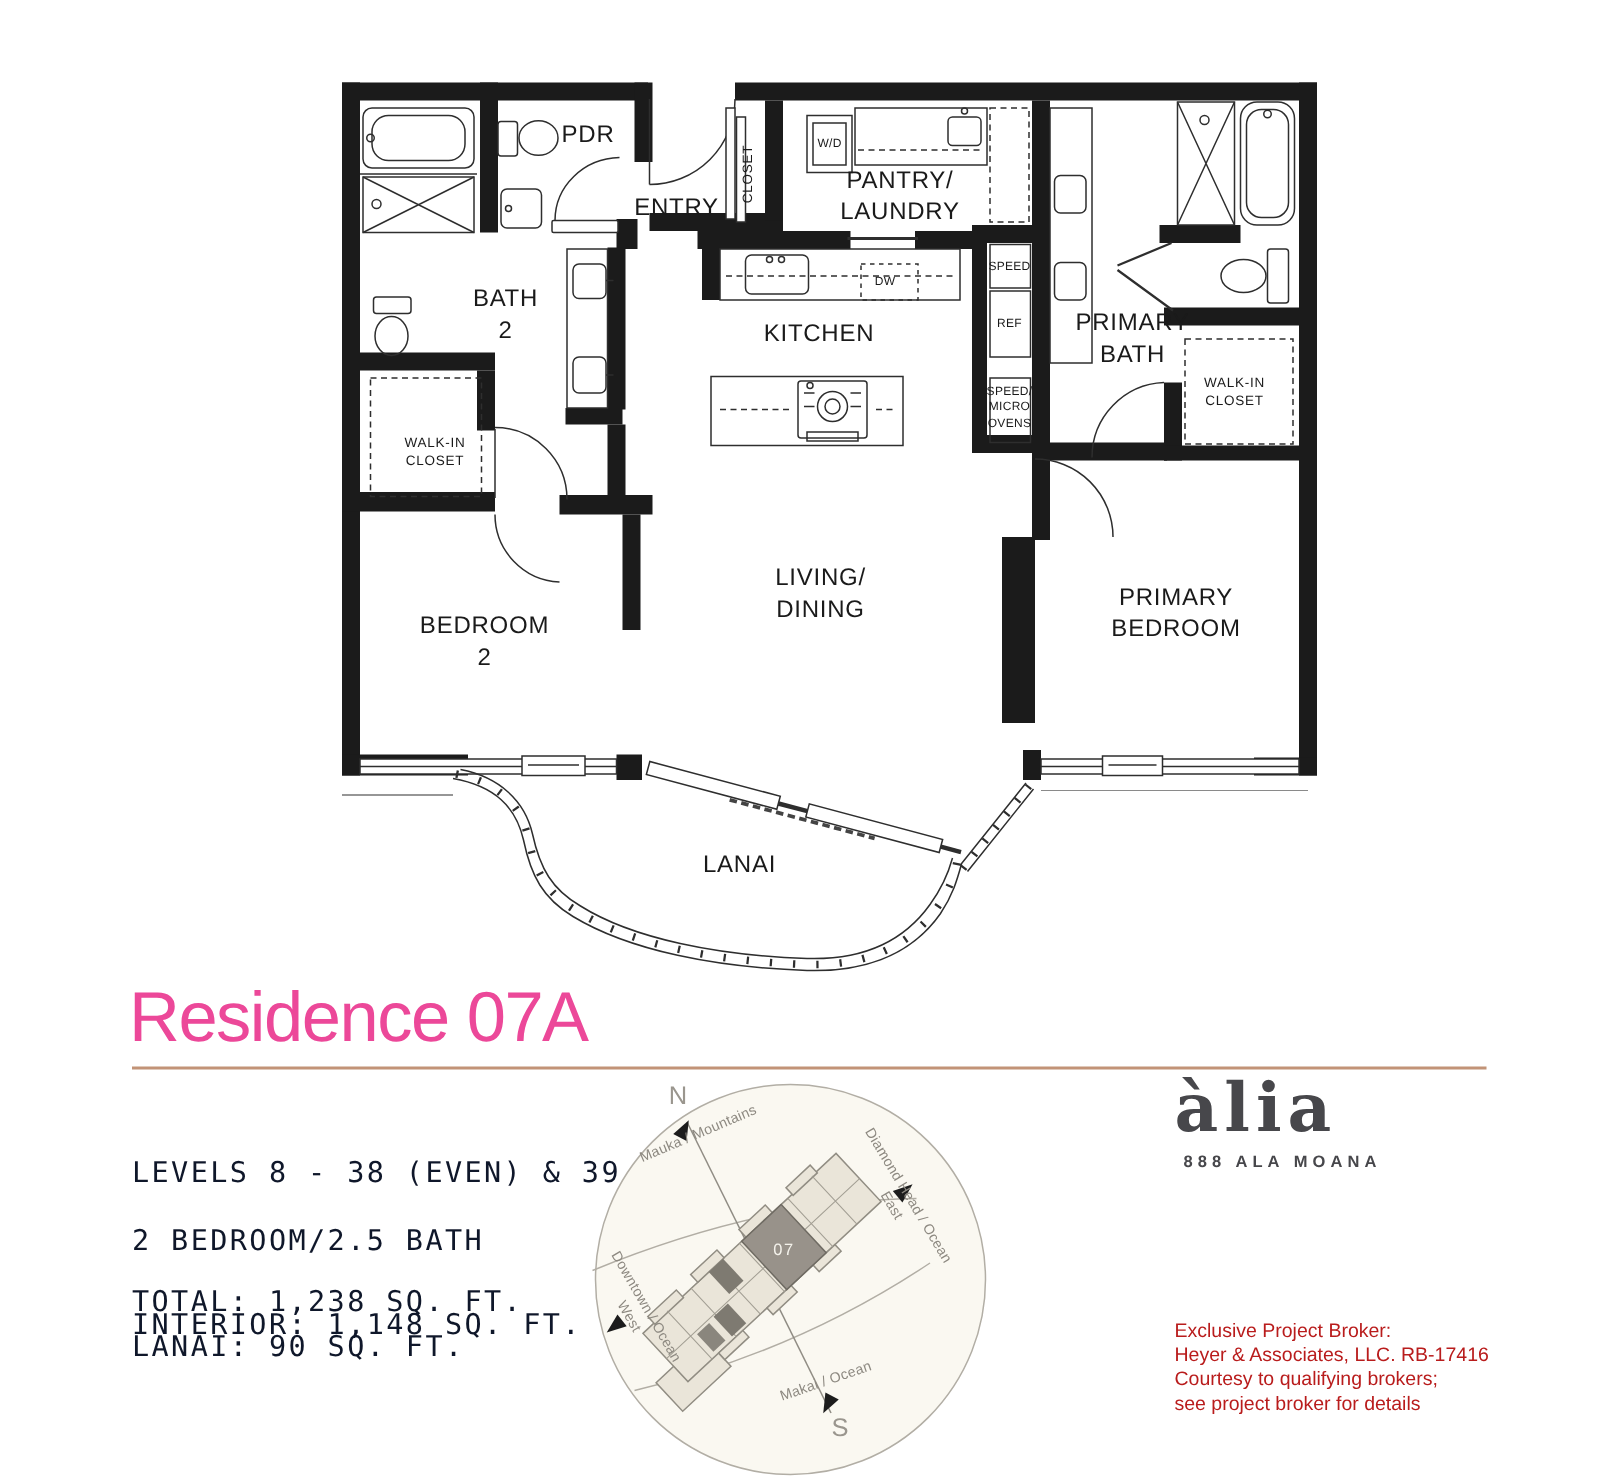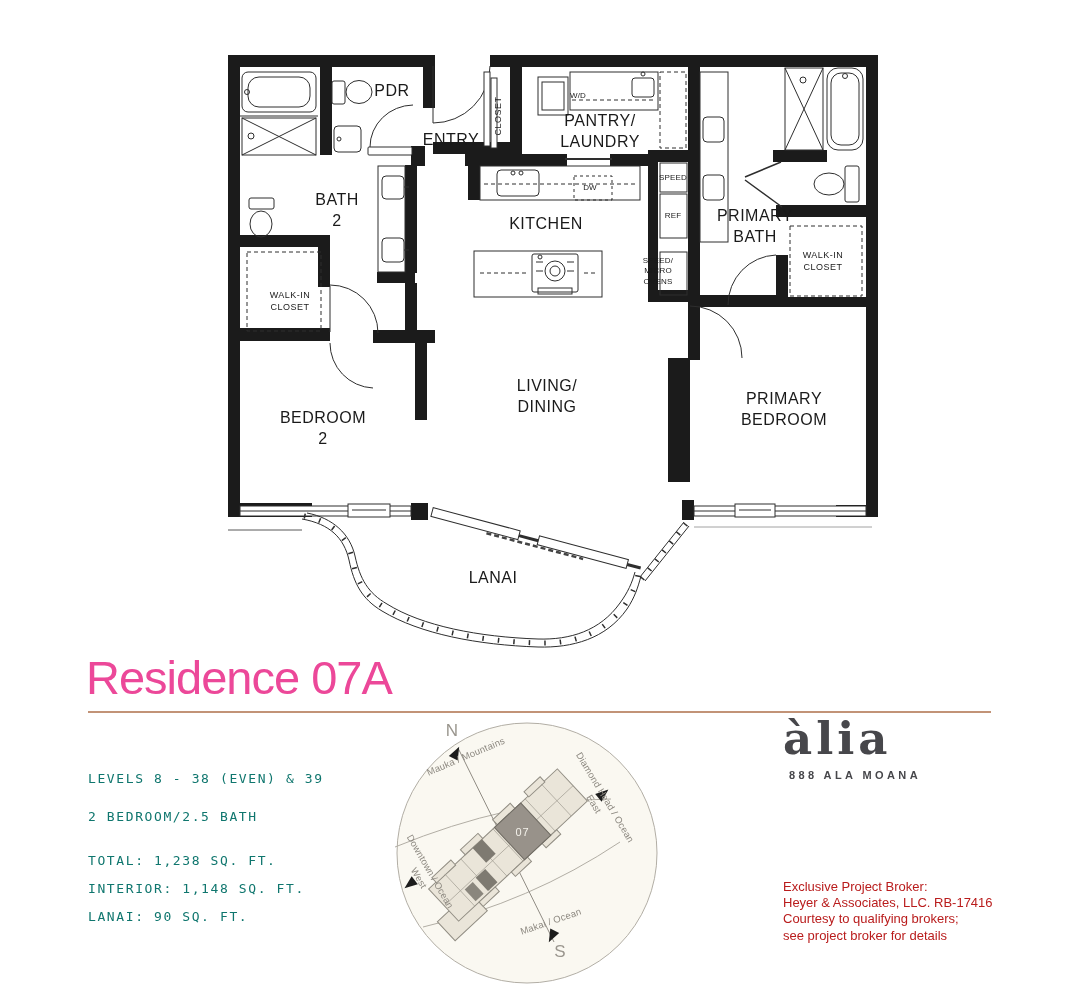--- a/index.html
+++ b/index.html
@@ -10,23 +10,23 @@
   .rl{position:absolute;transform:translate(-50%,-50%);font-size:16px;letter-spacing:.5px;
       color:#1a1a1a;text-align:center;white-space:pre-line;line-height:1.3;font-weight:400;}
   .rl.sm{font-size:9px;}
   .rl.xs{font-size:8px;letter-spacing:.2px;}
   .rl.vert{transform:translate(-50%,-50%) rotate(-90deg);}
   
   .title{position:absolute;left:86px;top:650px;font-size:47px;letter-spacing:-1px;color:#ec4899;}
   .divider{position:absolute;left:88px;top:711px;width:903px;height:2px;background:#C29377;}
   
   .specs{position:absolute;left:88px;top:771px;font-family:"DejaVu Sans Mono",monospace;
-         font-size:13px;letter-spacing:1.6px;color:#0f766e;}
+         font-size:19px;letter-spacing:1.6px;color:#0f172a;}
   .specs .gap{margin-bottom:23px;}
-  .specs .tight{line-height:28px;white-space:pre-line;}
+  .specs .tight{line-height:15px;white-space:pre-line;}
   
   .cl{position:absolute;font-size:9.5px;color:#8D8981;letter-spacing:.2px;text-align:center;
       white-space:pre-line;line-height:1.35;}
   .ns{position:absolute;font-size:17px;color:#9A968E;transform:translate(-50%,-50%);}
   
   .logo{position:absolute;left:783px;top:712px;font-family:"DejaVu Serif",serif;
         font-weight:700;font-size:45px;letter-spacing:4px;color:#47474B;}
   .logo-sub{position:absolute;left:789px;top:769px;font-size:11px;letter-spacing:3.4px;
             font-weight:700;color:#47474B;}
   .addr{position:absolute;left:783px;top:796px;font-size:13px;line-height:16.2px;color:#3E3E41;
@@ -232,28 +232,28 @@
         <g transform="translate(410,884) rotate(232)">
             <path d="M0 -7 L5 6 L-5 6 Z"></path>
           </g>
       </g>
     </g>
   </svg>
 
   <div class="rl" style="left:392px;top:91px">PDR</div>
   <div class="rl" style="left:451px;top:140px">ENTRY</div>
   <div class="rl sm vert" style="left:499px;top:116px">CLOSET</div>
-  <div class="rl xs" style="left:578px;top:96px">W/D</div>
+  <div class="rl xs" style="left:553px;top:96px">W/D</div>
   <div class="rl" style="left:600px;top:132px">PANTRY/
 LAUNDRY</div>
   <div class="rl xs" style="left:590px;top:188px">DW</div>
   <div class="rl" style="left:546px;top:224px">KITCHEN</div>
   <div class="rl xs" style="left:673px;top:178px">SPEED</div>
   <div class="rl xs" style="left:673px;top:216px">REF</div>
-  <div class="rl xs" style="left:658px;top:272px">SPEED/
+  <div class="rl xs" style="left:673px;top:272px">SPEED/
 MICRO
 OVENS</div>
   <div class="rl" style="left:755px;top:227px">PRIMARY
 BATH</div>
   <div class="rl sm" style="left:823px;top:262px">WALK-IN
 CLOSET</div>
   <div class="rl" style="left:337px;top:211px">BATH
 2</div>
   <div class="rl sm" style="left:290px;top:302px">WALK-IN
 CLOSET</div>

